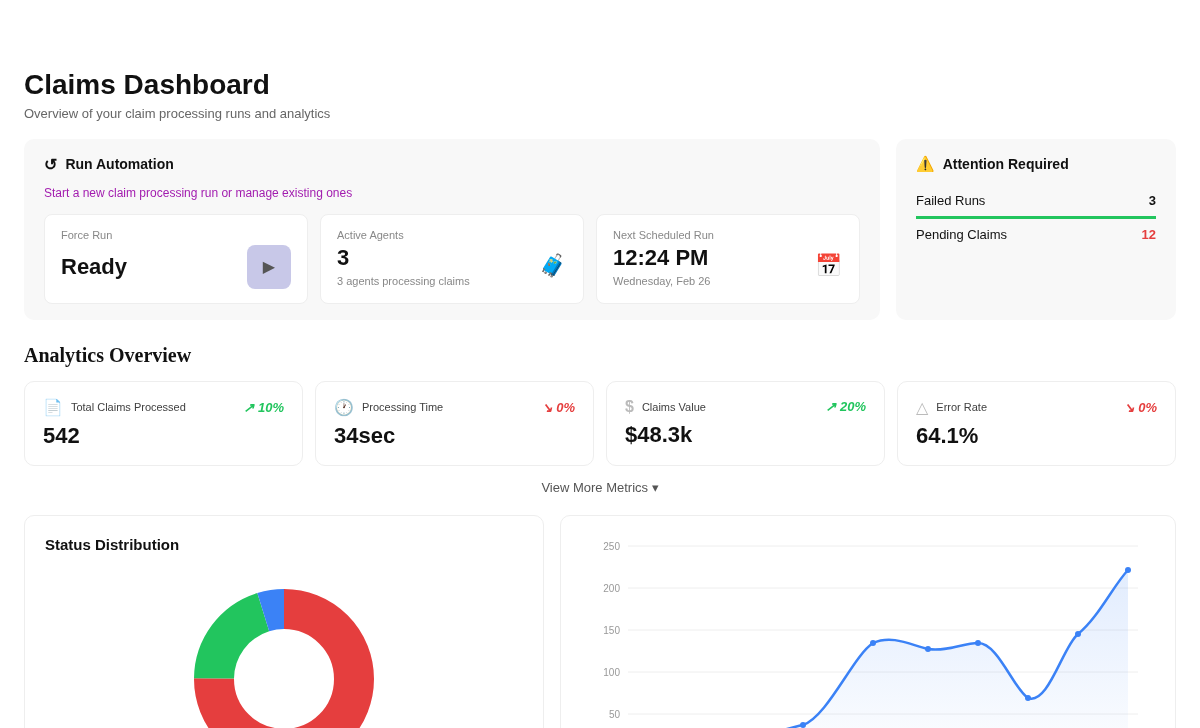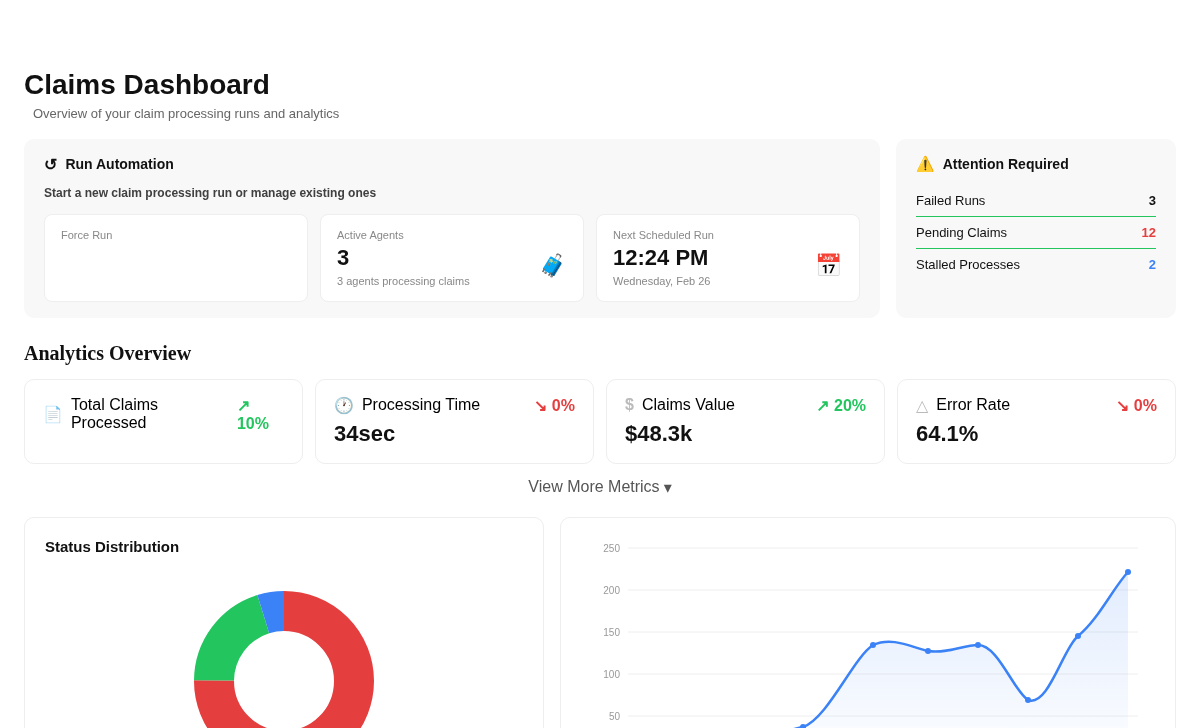--- a/index.html
+++ b/index.html
@@ -1,47 +1,47 @@
 <!DOCTYPE html>
 <html><head>
   <meta charset="utf-8">
   <style>
     * { box-sizing: border-box; margin: 0; padding: 0; }
     body { font-family: -apple-system, BlinkMacSystemFont, 'Segoe UI', sans-serif; background: #fff; color: #111; font-size: 13px; width: 1200px; min-height: 728px; overflow-x: hidden; }
     .page { padding: 20px 24px; }
     .page-title { font-size: 28px; font-weight: 700; line-height: 1.2; margin-top: 48px; }
-    .page-subtitle { color: #666; margin-top: 4px; font-size: 13px; margin-left: 9px; }
+    .page-subtitle { color: #666; margin-top: 4px; font-size: 13px; }
     .top-row { display: flex; gap: 16px; margin-top: 18px; }
     .run-automation-card { flex: 1; background: #f8f8f8; border-radius: 10px; padding: 16px 20px; }
     .attention-card { width: 280px; background: #f8f8f8; border-radius: 10px; padding: 16px 20px; }
     .card-header { display: flex; align-items: center; gap: 8px; font-weight: 600; font-size: 14px; margin-bottom: 12px; }
-    .card-subtitle { color: #404040; font-size: 12px; margin-top: 2px; font-weight: bold; }
+    .card-subtitle { color: #a21caf; font-size: 12px; margin-top: 2px; }
     .metrics-row { display: flex; gap: 12px; margin-top: 14px; }
     .metric-box { flex: 1; background: #fff; border-radius: 8px; padding: 14px 16px; border: 1px solid #eee; }
     .metric-label { font-size: 11px; color: #888; margin-bottom: 4px; }
     .metric-value { font-size: 22px; font-weight: 700; }
     .metric-sub { font-size: 11px; color: #888; margin-top: 4px; }
-    .attention-row { display: flex; justify-content: space-between; align-items: center; padding: 8px 0; border-bottom: 1px solid #22c55e; font-size: 13px; }
+    .attention-row { display: flex; justify-content: space-between; align-items: center; padding: 8px 0; border-bottom: 3px solid #22c55e; font-size: 13px; }
     .attention-row:last-child { border-bottom: none; }
     .badge { font-weight: 700; font-size: 13px; }
     .badge-red { color: #e53e3e; }
     .badge-blue { color: #3b82f6; }
     .badge-black { color: #111; }
     .analytics-section { margin-top: 24px; }
     .section-title { font-size: 20px; font-weight: 700; margin-bottom: 14px; font-family: Liberation Serif, serif; }
     .analytics-cards { display: flex; gap: 12px; }
     .analytics-card { flex: 1; background: #fff; border: 1px solid #eee; border-radius: 10px; padding: 16px 18px; }
     .ac-header { display: flex; align-items: center; gap: 8px; }
-    .ac-label { font-size: 16px; color: #000000; }
-    .ac-change { font-size: 16px; font-weight: 600; margin-left: auto; }
+    .ac-label { font-size: 11px; color: #404040; }
+    .ac-change { font-size: 13px; font-weight: 600; margin-left: auto; font-style: italic; }
     .ac-up-green { color: #22c55e; }
     .ac-down-red { color: #e53e3e; }
     .ac-value { font-size: 22px; font-weight: 700; margin-top: 6px; }
     .view-more { text-align: center; margin-top: 14px; }
-    .view-more-btn { background: none; border: none; font-size: 16px; color: #555; cursor: pointer; display: inline-flex; align-items: flex-start; gap: 4px; }
+    .view-more-btn { background: none; border: none; font-size: 13px; color: #555; cursor: pointer; display: inline-flex; align-items: flex-start; gap: 4px; }
     .bottom-row { display: flex; gap: 16px; margin-top: 20px; }
     .status-card { flex: 0 0 520px; background: #fff; border: 1px solid #eee; border-radius: 10px; padding: 20px; }
     .runs-card { flex: 1; background: #fff; border: 1px solid #eee; border-radius: 10px; padding: 20px; }
     .chart-title { font-size: 15px; font-weight: 700; margin-bottom: 16px; }
     .donut-container { display: flex; justify-content: center; align-items: center; height: 220px; }
     
     .runs-trend-svg { width: 100%; height: 220px; }
   </style>
 </head>
 <body>
@@ -58,20 +58,24 @@
     <div class="run-automation-card">
       <div class="card-header">
         <span style="font-size:16px;">↺</span>
         <span>Run Automation</span>
       </div>
       <div class="card-subtitle">Start a new claim processing run or manage existing ones</div>
       <div class="metrics-row">
 
         <div class="metric-box">
           <div class="metric-label">Force Run</div>
+          <div style="display:flex; align-items:center; justify-content:space-between;">
+            <div class="metric-value">Ready</div>
+            <button style="width:44px;height:44px;border-radius:8px;background:#c8c8e8;border:none;cursor:pointer;font-size:16px;display:flex;align-items:center;justify-content:center;color:#555;">▶</button>
+          </div>
         </div>
 
         <div class="metric-box">
           <div class="metric-label">Active Agents</div>
           <div style="display:flex; align-items:center; justify-content:space-between;">
             <div>
               <div class="metric-value">3</div>
               <div class="metric-sub">3 agents processing claims</div>
             </div>
             <span style="font-size:22px;color:#ccc;">🧳</span>
@@ -98,38 +102,35 @@
       </div>
       <div>
         <div class="attention-row">
           <span>Failed Runs</span>
           <span class="badge badge-black">3</span>
         </div>
         <div class="attention-row">
           <span>Pending Claims</span>
           <span class="badge badge-red">12</span>
         </div>
-        <div class="attention-row">
-          <span>Stalled Processes</span>
-          <span class="badge badge-blue">2</span>
-        </div>
       </div>
     </div>
   </div>
 
   <div class="analytics-section">
     <h2 class="section-title">Analytics Overview</h2>
     <div class="analytics-cards">
 
       <div class="analytics-card">
         <div class="ac-header">
           <span style="color:#bbb;font-size:16px;">📄</span>
           <span class="ac-label">Total Claims Processed</span>
           <span class="ac-change ac-up-green">↗ 10%</span>
         </div>
+        <div class="ac-value">542</div>
       </div>
 
       <div class="analytics-card">
         <div class="ac-header">
           <span style="color:#bbb;font-size:16px;">🕐</span>
           <span class="ac-label">Processing Time</span>
           <span class="ac-change ac-down-red">↘ 0%</span>
         </div>
         <div class="ac-value">34sec</div>
       </div>

